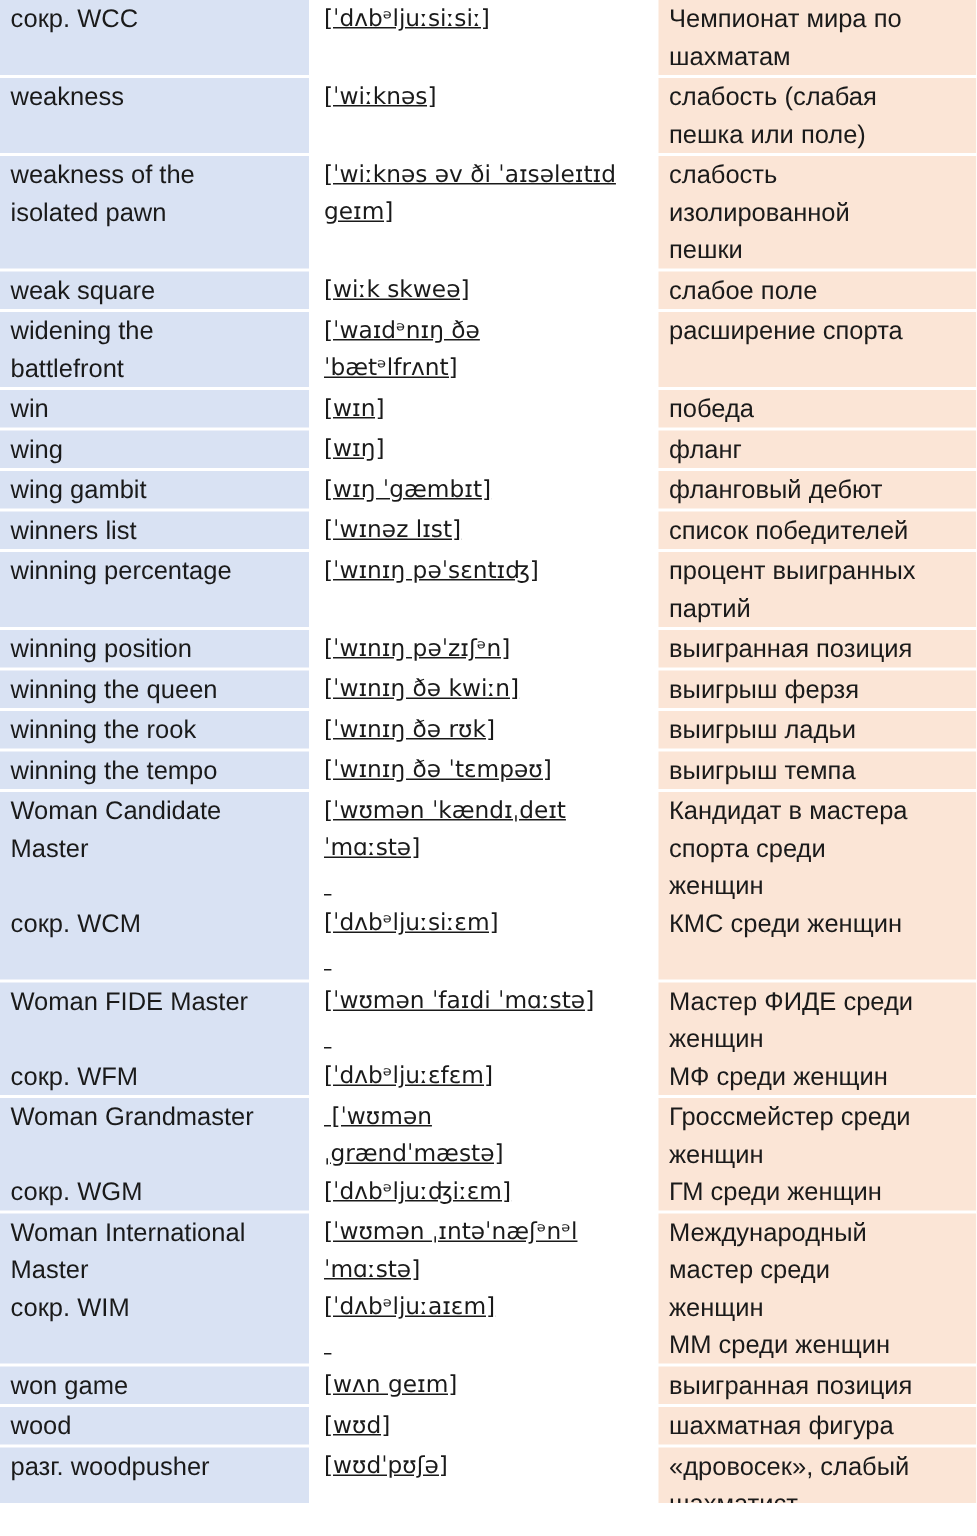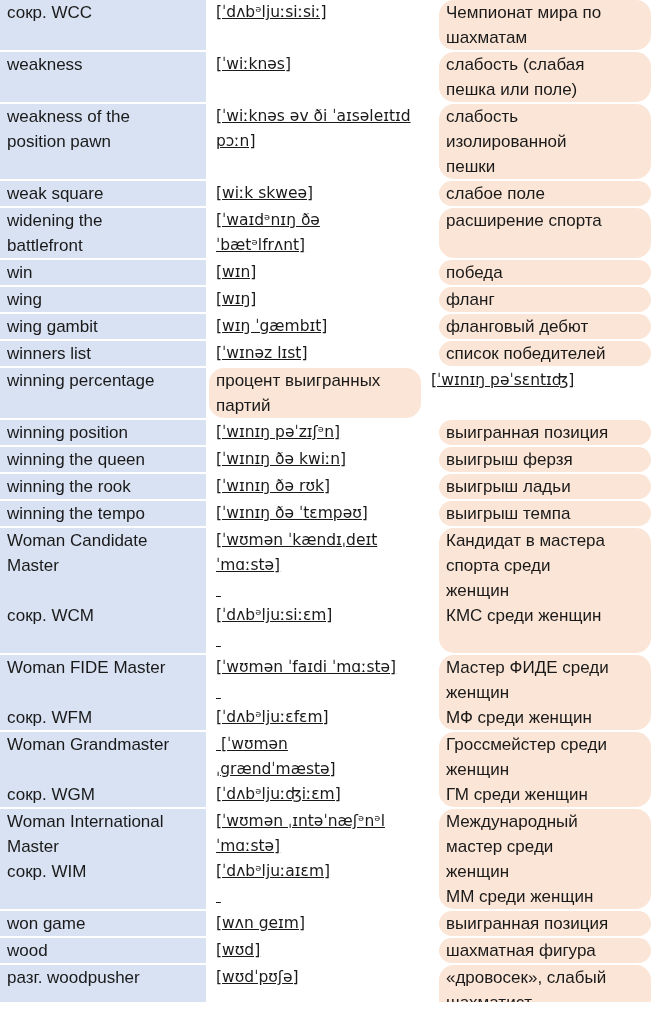--- a/index.html
+++ b/index.html
@@ -36,21 +36,20 @@
   .cell.ipa {
     width: 227px;
     background: var(--ipa-bg, #ffffff);
     font-family: "DejaVu Sans", sans-serif;
     font-size: 15.5px;
     text-decoration: underline;
   }
   .cell.ru {
     width: 212px;
     background: var(--ru-bg, #fbe5d6);
-    border-radius: 15px;
   }
   .line {
     line-height: 25px;
     white-space: pre;
     overflow: visible;
   }
   .line:empty::before { content: "\00a0"; }
   .bottom-rule {
     width: 651px;
     height: 2px;
@@ -82,25 +81,25 @@
           <div class="line">[ˈwiːknəs]</div>
         </div>
         <div class="cell ru">
           <div class="line">слабость (слабая</div>
           <div class="line">пешка или поле)</div>
         </div>
       </div>
       <div class="trow">
         <div class="cell term">
           <div class="line">weakness of the</div>
-          <div class="line">position pawn</div>
+          <div class="line">isolated pawn</div>
         </div>
         <div class="cell ipa">
           <div class="line">[ˈwiːknəs əv ði ˈaɪsəleɪtɪd</div>
-          <div class="line">pɔːn]</div>
+          <div class="line">geɪm]</div>
         </div>
         <div class="cell ru">
           <div class="line">слабость</div>
           <div class="line">изолированной</div>
           <div class="line">пешки</div>
         </div>
       </div>
       <div class="trow">
         <div class="cell term">
           <div class="line">weak square</div>
@@ -166,26 +165,26 @@
           <div class="line">[ˈwɪnəz lɪst]</div>
         </div>
         <div class="cell ru">
           <div class="line">список победителей</div>
         </div>
       </div>
       <div class="trow">
         <div class="cell term">
           <div class="line">winning percentage</div>
         </div>
+        <div class="cell ipa">
+          <div class="line">[ˈwɪnɪŋ pəˈsɛntɪʤ]</div>
+        </div>
         <div class="cell ru">
           <div class="line">процент выигранных</div>
           <div class="line">партий</div>
-        </div>
-        <div class="cell ipa">
-          <div class="line">[ˈwɪnɪŋ pəˈsɛntɪʤ]</div>
         </div>
       </div>
       <div class="trow">
         <div class="cell term">
           <div class="line">winning position</div>
         </div>
         <div class="cell ipa">
           <div class="line">[ˈwɪnɪŋ pəˈzɪʃᵊn]</div>
         </div>
         <div class="cell ru">

